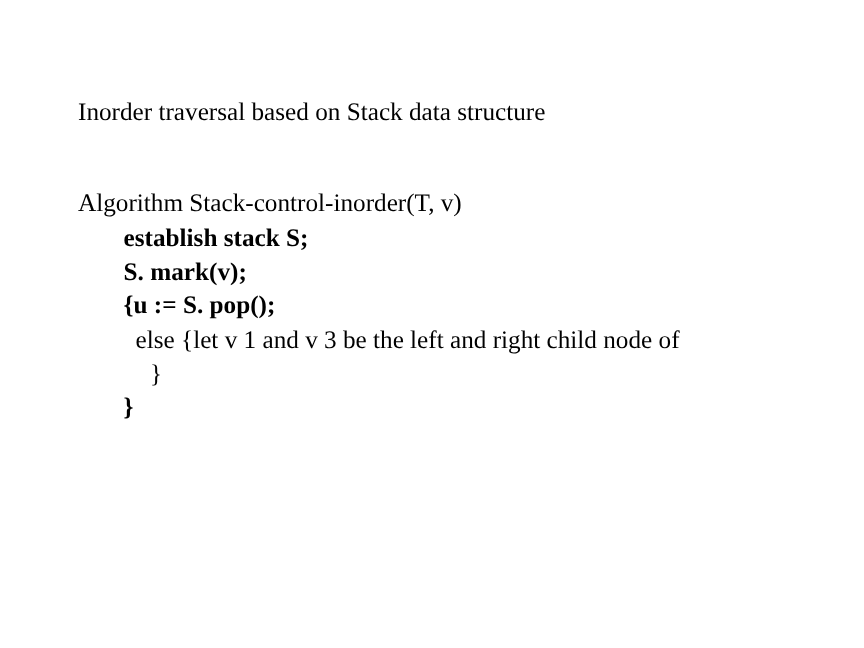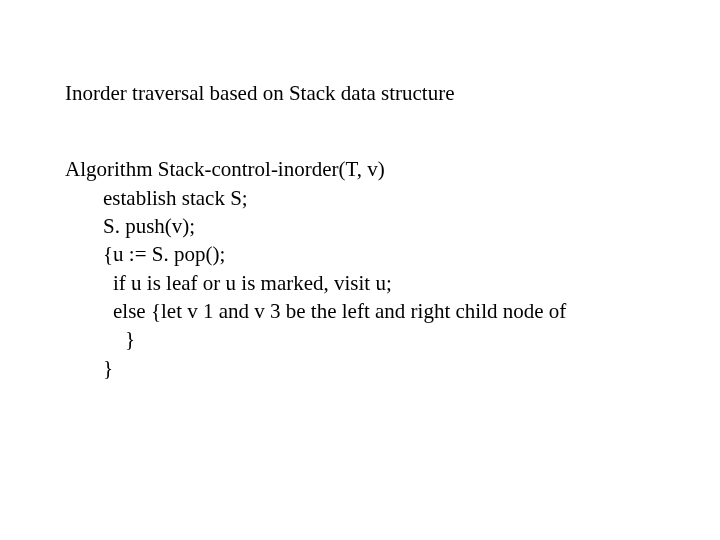--- a/index.html
+++ b/index.html
@@ -18,32 +18,31 @@
     height: 540px;
     padding: 80px 60px 40px 65px;
   }
   .title {
     margin-bottom: 48px;
     line-height: 1.3;
   }
   .algo {
     line-height: 1.35;
   }
-  .ind1 { padding-left: 38px; }
+  .ind1 { padding-left: 38px; font-weight: bold; }
   .ind2 { padding-left: 48px; }
   .ind3 { padding-left: 60px; }
 </style>
 </head>
 <body>
 
 <div class="slide">
   <div class="title">Inorder traversal based on Stack data structure</div>
   <div class="algo">
     <div>Algorithm Stack-control-inorder(T, v)</div>
     <div class="ind1">establish stack S;</div>
-    <div class="ind1">S. push(v);</div>
+    <div class="ind1">S. mark(v);</div>
     <div class="ind1">{u := S. pop();</div>
-    <div class="ind2">if u is leaf or u is marked, visit u;</div>
     <div class="ind2">else {let v 1 and v 3 be the left and right child node of</div>
     <div class="ind3">}</div>
     <div class="ind1">}</div>
   </div>
 </div>
 
 </body></html>

